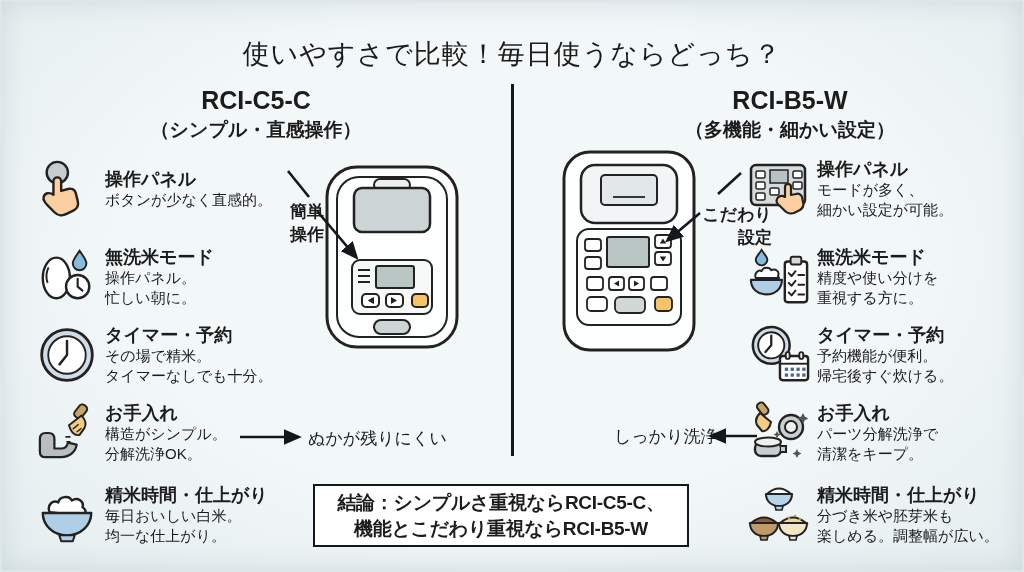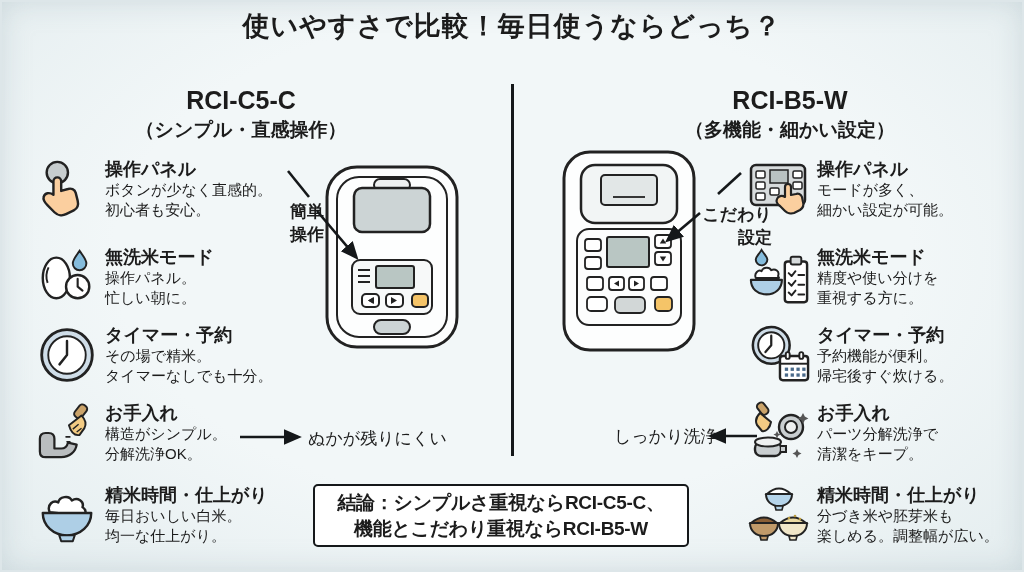--- a/index.html
+++ b/index.html
@@ -1,26 +1,26 @@
 <!DOCTYPE html>
 <html><head>
 <meta charset="utf-8">
 <style>
   * { margin:0; padding:0; box-sizing:border-box; }
   body { font-family:"Liberation Sans","DejaVu Sans",sans-serif; background:#cfd9dc; }
   .canvas { position:relative; width:1024px; height:572px; overflow:hidden; color:#1c1c1c;
             background:radial-gradient(ellipse at 50% 45%, #f2f7f8 55%, #e4edef 100%);
             box-shadow:inset 0 0 0 2px #dde6e9, inset 0 0 30px rgba(150,170,178,.35); }
-  .title { position:absolute; top:8px; left:0; right:0; text-align:center;
-           font-size:27px; font-weight:bold; letter-spacing:1px; }
+  .title { position:absolute; top:36px; left:0; right:0; text-align:center;
+           font-size:27px; font-weight:normal; letter-spacing:1px; }
   .divider { position:absolute; left:511px; top:84px; width:2.5px; height:372px; background:#15181a; }
   .col-header { position:absolute; text-align:center; font-weight:bold; line-height:29px; }
   .col-header .model { font-size:25px; }
   .col-header .sub { font-size:19px; }
-  .hdr-left { left:61px; top:86px; width:360px; }
+  .hdr-left { left:76px; top:86px; width:360px; }
   .hdr-right { left:610px; top:86px; width:360px; }
   .row { position:absolute; display:flex; gap:5px; align-items:center; }
   .icn { width:66px; height:66px; flex:0 0 66px; display:flex; align-items:center; justify-content:center; }
   .ftitle { font-size:18px; font-weight:bold; line-height:22px; }
   .fline { font-size:15px; font-weight:400; line-height:20px; }
   .txt { width:200px; }
   .lf1{left:34px;top:156px;} .lf2{left:34px;top:244px;} .lf3{left:34px;top:322px;}
   .lf4{left:34px;top:400px;} .lf5{left:34px;top:482px;}
   .rf1{left:746px;top:156px;} .rf2{left:746px;top:244px;} .rf3{left:746px;top:322px;}
   .rf4{left:746px;top:400px;} .rf5{left:746px;top:482px;}
@@ -29,21 +29,21 @@
   .dev-left { left:324px; top:164px; }
   .dev-right { left:561px; top:149px; }
   .note { position:absolute; font-size:17px; font-weight:bold; line-height:23px; text-align:right; }
   .note-left { left:268px; top:200px; width:56px; }
   .note-right { left:692px; top:203px; width:80px; }
   .callout { position:absolute; font-size:17px; font-weight:normal; }
   .callout-left { left:308px; top:427px; }
   .callout-right { left:614px; top:425px; }
   .overlay { position:absolute; left:0; top:0; pointer-events:none; }
   .conclusion { position:absolute; left:313px; top:484px; width:376px; height:63px;
-                background:#fff; border:2.5px solid #15181a; border-radius:5px;
+                background:#fff; border:2.5px solid #15181a; border-radius:0;
                 display:flex; flex-direction:column; justify-content:center; align-items:center;
                 font-size:19px; font-weight:bold; line-height:26px; letter-spacing:-0.3px; }
 </style>
 </head>
 <body>
 
 <div class="canvas">
 
   <div class="title">使いやすさで比較！毎日使うならどっち？</div>
   <div class="divider"></div>
@@ -60,21 +60,20 @@
   <div class="row lf1">
     <span class="icn">
       <svg width="62" height="62" viewBox="0 0 64 64">
         <circle cx="22" cy="15" r="11" fill="#c7cdce" stroke="#222" stroke-width="2.5"></circle>
         <path d="M18 24 v14 c-4 -3 -9 -2 -10 2 c-1 3 1 6 4 9 l7 7 c3 3 8 4 12 2 l8 -4 c4 -2 5 -6 4 -10 l-2 -8 c-1 -4 -5 -5 -8 -4 l-7 2 v-10 a4 4 0 0 0 -8 0 z" fill="#fbcf9f" stroke="#222" stroke-width="2.5" stroke-linejoin="round"></path>
       </svg>
     </span>
     <div class="txt">
       <div class="ftitle">操作パネル</div>
       <div class="fline">ボタンが少なく直感的。</div>
-      <div class="fline">初心者も安心。</div>
     </div>
   </div>
 
   <div class="row lf2">
     <span class="icn">
       <svg width="62" height="62" viewBox="0 0 64 64">
         <ellipse cx="21" cy="33" rx="14" ry="21" fill="#fff" stroke="#222" stroke-width="2.5"></ellipse>
         <path d="M13 22 q-4 8 -1 16" fill="none" stroke="#222" stroke-width="2"></path>
         <path d="M45 5 c4 6 7 9 7 13 a7 7 0 0 1 -14 0 c0 -4 3 -7 7 -13 z" fill="#85bcdc" stroke="#222" stroke-width="2"></path>
         <circle cx="43" cy="42" r="12" fill="#fff" stroke="#222" stroke-width="2.5"></circle>

